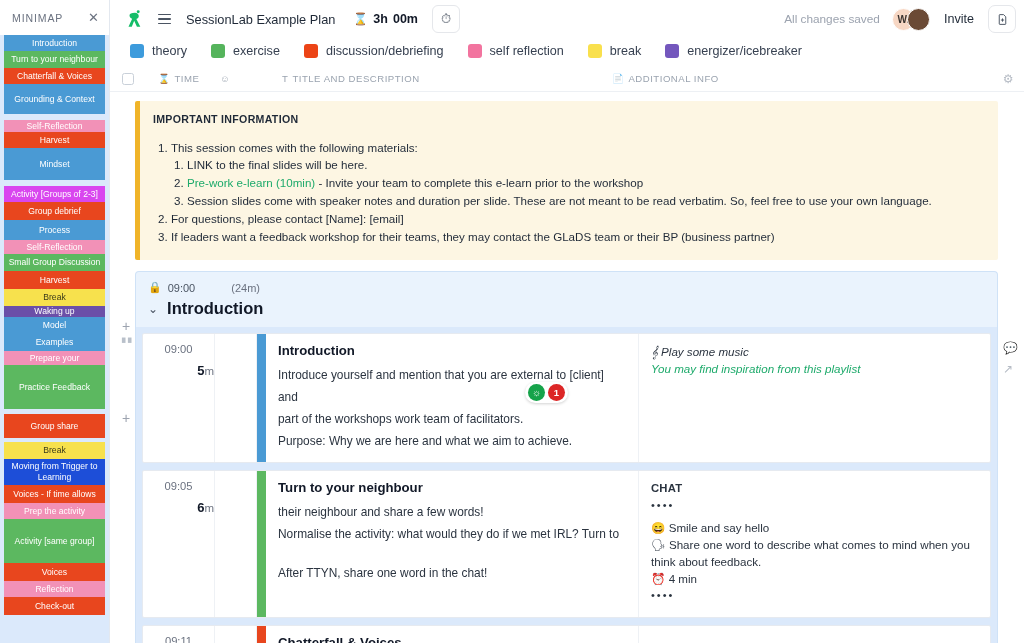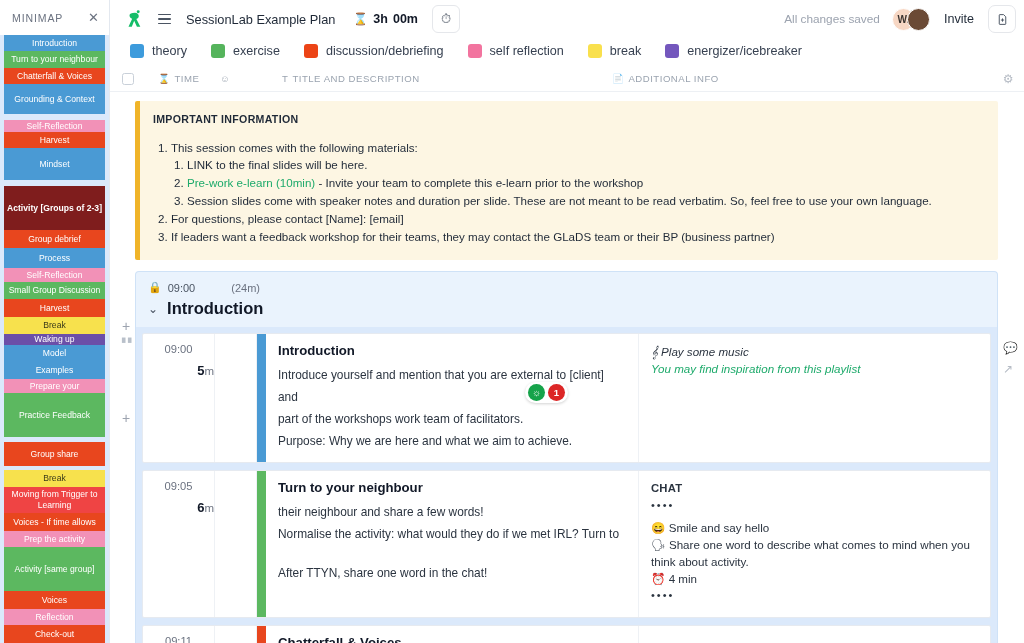--- a/index.html
+++ b/index.html
@@ -203,37 +203,37 @@
     <div class="minimap-body" id="minimap-body">
         <div class="mm-item" style="background: rgb(74, 154, 212); height: 16px;">Introduction</div>
         <div class="mm-item" style="background: rgb(92, 184, 96); height: 17px;">Turn to your neighbour</div>
         <div class="mm-item" style="background: rgb(232, 70, 30); height: 16px;">Chatterfall &amp; Voices</div>
         <div class="mm-item" style="background: rgb(74, 154, 212); height: 30px;">Grounding &amp; Context</div>
         <div class="mm-item mm-gap" style="background: rgb(219, 233, 251); height: 6px;"></div>
         <div class="mm-item" style="background: rgb(242, 145, 183); height: 12px;">Self-Reflection</div>
         <div class="mm-item" style="background: rgb(232, 70, 30); height: 16px;">Harvest</div>
         <div class="mm-item" style="background: rgb(74, 154, 212); height: 32px;">Mindset</div>
         <div class="mm-item mm-gap" style="background: rgb(219, 233, 251); height: 6px;"></div>
-        <div class="mm-item" style="background: #7f1d1d; height: 44px; font-weight: bold;">Activity [Groups of 2-3]</div>
+        <div class="mm-item" style="background: #d946ef; height: 16px;">Activity [Groups of 2-3]</div>
         <div class="mm-item" style="background: rgb(232, 70, 30); height: 18px;">Group debrief</div>
         <div class="mm-item" style="background: rgb(74, 154, 212); height: 20px;">Process</div>
         <div class="mm-item" style="background: rgb(242, 145, 183); height: 14px;">Self-Reflection</div>
         <div class="mm-item" style="background: rgb(92, 184, 96); height: 17px;">Small Group Discussion</div>
         <div class="mm-item" style="background: rgb(232, 70, 30); height: 18px;">Harvest</div>
         <div class="mm-item" style="background: rgb(247, 225, 77); height: 17px; color: rgb(58, 58, 26);">Break</div>
         <div class="mm-item" style="background: rgb(107, 79, 168); height: 11px;">Waking up</div>
         <div class="mm-item" style="background: rgb(74, 154, 212); height: 17px;">Model</div>
         <div class="mm-item" style="background: rgb(74, 154, 212); height: 17px;">Examples</div>
         <div class="mm-item" style="background: rgb(242, 145, 183); height: 14px;">Prepare your</div>
         <div class="mm-item" style="background: rgb(92, 184, 96); height: 44px;">Practice Feedback</div>
         <div class="mm-item mm-gap" style="background: rgb(219, 233, 251); height: 5px;"></div>
         <div class="mm-item" style="background: rgb(232, 70, 30); height: 24px;">Group share</div>
         <div class="mm-item mm-gap" style="background: rgb(219, 233, 251); height: 4px;"></div>
         <div class="mm-item" style="background: rgb(247, 225, 77); height: 17px; color: rgb(58, 58, 26);">Break</div>
-        <div class="mm-item" style="background: #ef4444; height: 26px;">Moving from Trigger to Learning</div>
+        <div class="mm-item" style="background: #1d4ed8; height: 26px;">Moving from Trigger to Learning</div>
         <div class="mm-item" style="background: rgb(232, 70, 30); height: 18px;">Voices - If time allows</div>
         <div class="mm-item" style="background: rgb(242, 145, 183); height: 16px;">Prep the activity</div>
         <div class="mm-item" style="background: rgb(92, 184, 96); height: 44px;">Activity [same group]</div>
         <div class="mm-item" style="background: rgb(232, 70, 30); height: 18px;">Voices</div>
         <div class="mm-item" style="background: rgb(242, 145, 183); height: 16px;">Reflection</div>
         <div class="mm-item" style="background: rgb(232, 70, 30); height: 18px;">Check-out</div>
       </div>
   </aside>
 
   <section class="main">
@@ -392,21 +392,21 @@
                   <div>their neighbour and share a few words!</div>
                   <div>Normalise the activity: what would they do if we met IRL? Turn to</div>
                   <div style="height:17px"></div>
                   <div>After TTYN, share one word in the chat!</div>
                 </div>
               </div>
               <div class="cell-info">
                 <div class="i-line i-bold">CHAT</div>
                 <div class="i-line i-dots">••••</div>
                 <div class="i-line" style="margin-top:5px">😄 Smile and say hello</div>
-                <div class="i-line">🗣 Share one word to describe what comes to mind when you think about activity.</div>
+                <div class="i-line">🗣 Share one word to describe what comes to mind when you think about feedback.</div>
                 <div class="i-line">⏰ 4 min</div>
                 <div class="i-line i-dots">••••</div>
               </div>
             </div>
             <div class="row" style="min-height: 60px;">
               <div class="cell-time">
                 <div class="t-start">09:11</div>
                 <div class="t-dur"><b>4</b><span>m</span></div>
               </div>
               <div class="cell-person"></div>

